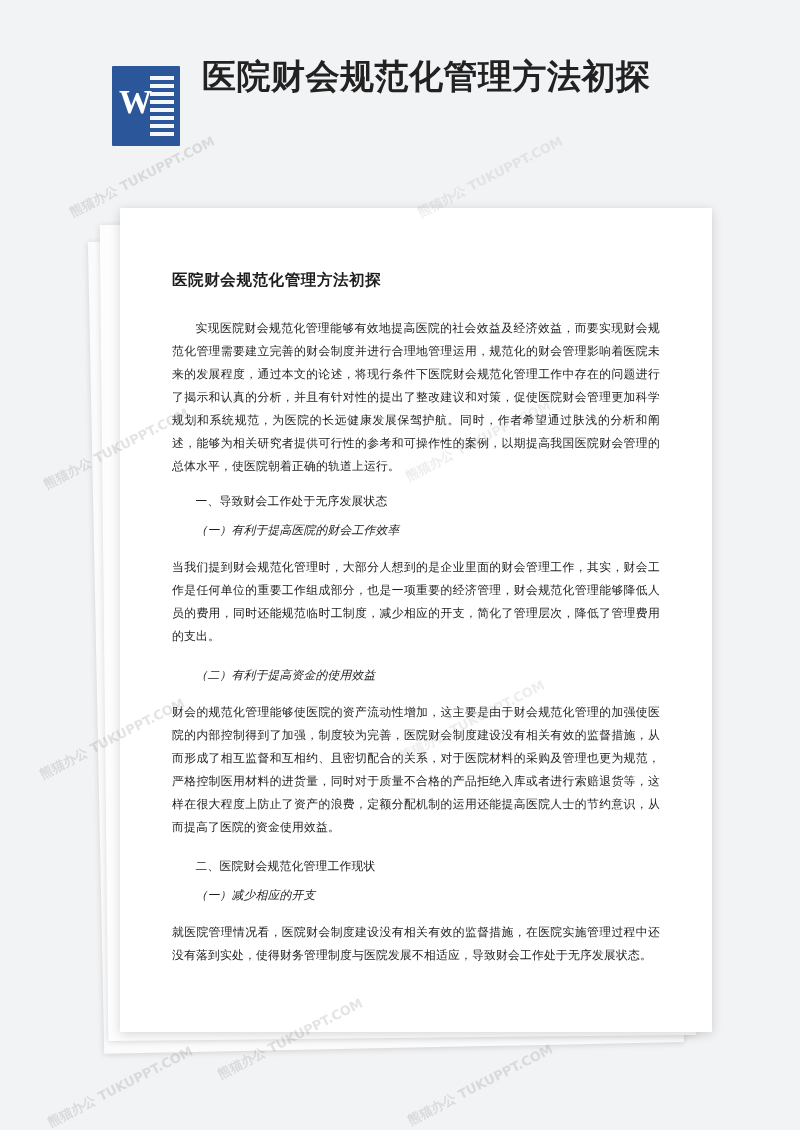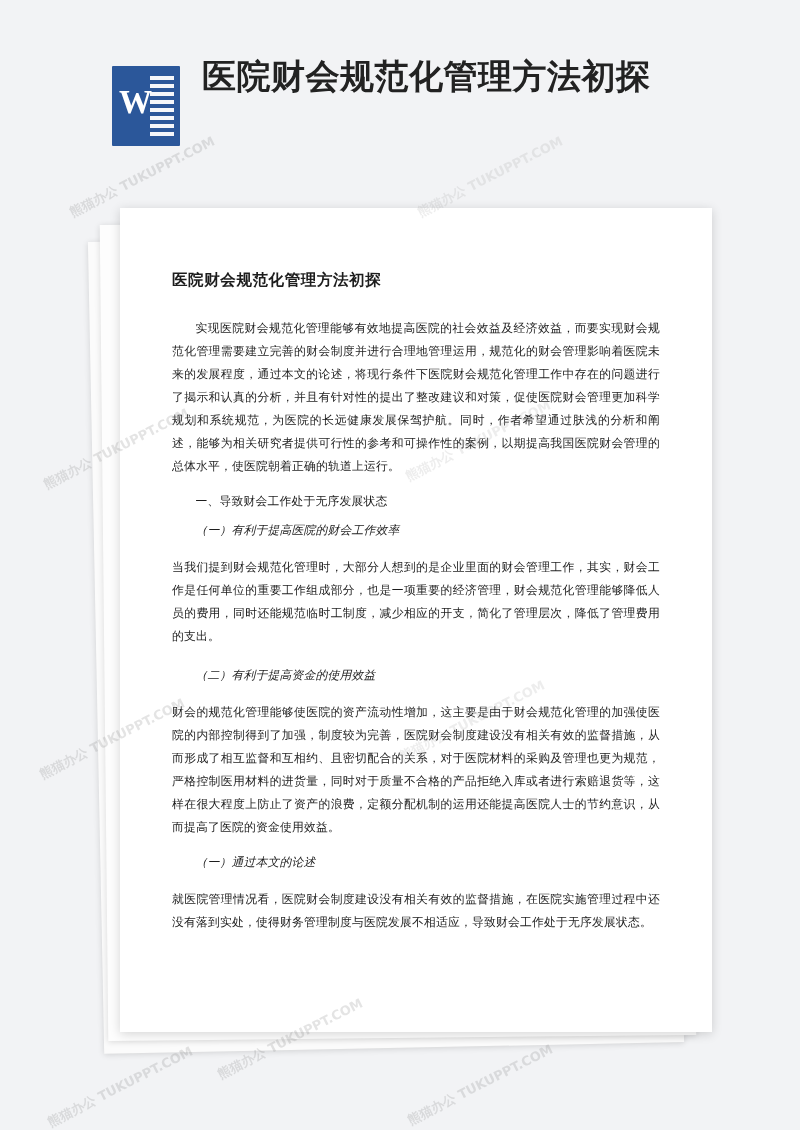--- a/index.html
+++ b/index.html
@@ -199,21 +199,22 @@
 
       <p class="para indent">实现医院财会规范化管理能够有效地提高医院的社会效益及经济效益，而要实现财会规范化管理需要建立完善的财会制度并进行合理地管理运用，规范化的财会管理影响着医院未来的发展程度，通过本文的论述，将现行条件下医院财会规范化管理工作中存在的问题进行了揭示和认真的分析，并且有针对性的提出了整改建议和对策，促使医院财会管理更加科学规划和系统规范，为医院的长远健康发展保驾护航。同时，作者希望通过肤浅的分析和阐述，能够为相关研究者提供可行性的参考和可操作性的案例，以期提高我国医院财会管理的总体水平，使医院朝着正确的轨道上运行。</p>
 
       <div class="heading">一、导致财会工作处于无序发展状态</div>
       <div class="subheading">（一）有利于提高医院的财会工作效率</div>
       <p class="para">当我们提到财会规范化管理时，大部分人想到的是企业里面的财会管理工作，其实，财会工作是任何单位的重要工作组成部分，也是一项重要的经济管理，财会规范化管理能够降低人员的费用，同时还能规范临时工制度，减少相应的开支，简化了管理层次，降低了管理费用的支出。</p>
 
       <div class="subheading gap-top">（二）有利于提高资金的使用效益</div>
       <p class="para">财会的规范化管理能够使医院的资产流动性增加，这主要是由于财会规范化管理的加强使医院的内部控制得到了加强，制度较为完善，医院财会制度建设没有相关有效的监督措施，从而形成了相互监督和互相约、且密切配合的关系，对于医院材料的采购及管理也更为规范，严格控制医用材料的进货量，同时对于质量不合格的产品拒绝入库或者进行索赔退货等，这样在很大程度上防止了资产的浪费，定额分配机制的运用还能提高医院人士的节约意识，从而提高了医院的资金使用效益。</p>
 
-      <div class="subheading">（一）通过本文的论述</div>
+      <div class="heading gap-top">二、医院财会规范化管理工作现状</div>
+      <div class="subheading">（一）减少相应的开支</div>
       <p class="para">就医院管理情况看，医院财会制度建设没有相关有效的监督措施，在医院实施管理过程中还没有落到实处，使得财务管理制度与医院发展不相适应，导致财会工作处于无序发展状态。</p>
     </div>
   </div>
 </div>
 
 <div class="wm" style="left:62px; top:168px;">熊猫办公 TUKUPPT.COM</div>
 <div class="wm wm-light" style="left:410px; top:168px;">熊猫办公 TUKUPPT.COM</div>
 <div class="wm" style="left:36px; top:440px;">熊猫办公 TUKUPPT.COM</div>
 <div class="wm wm-light" style="left:398px; top:432px;">熊猫办公 TUKUPPT.COM</div>
 <div class="wm" style="left:32px; top:730px;">熊猫办公 TUKUPPT.COM</div>

